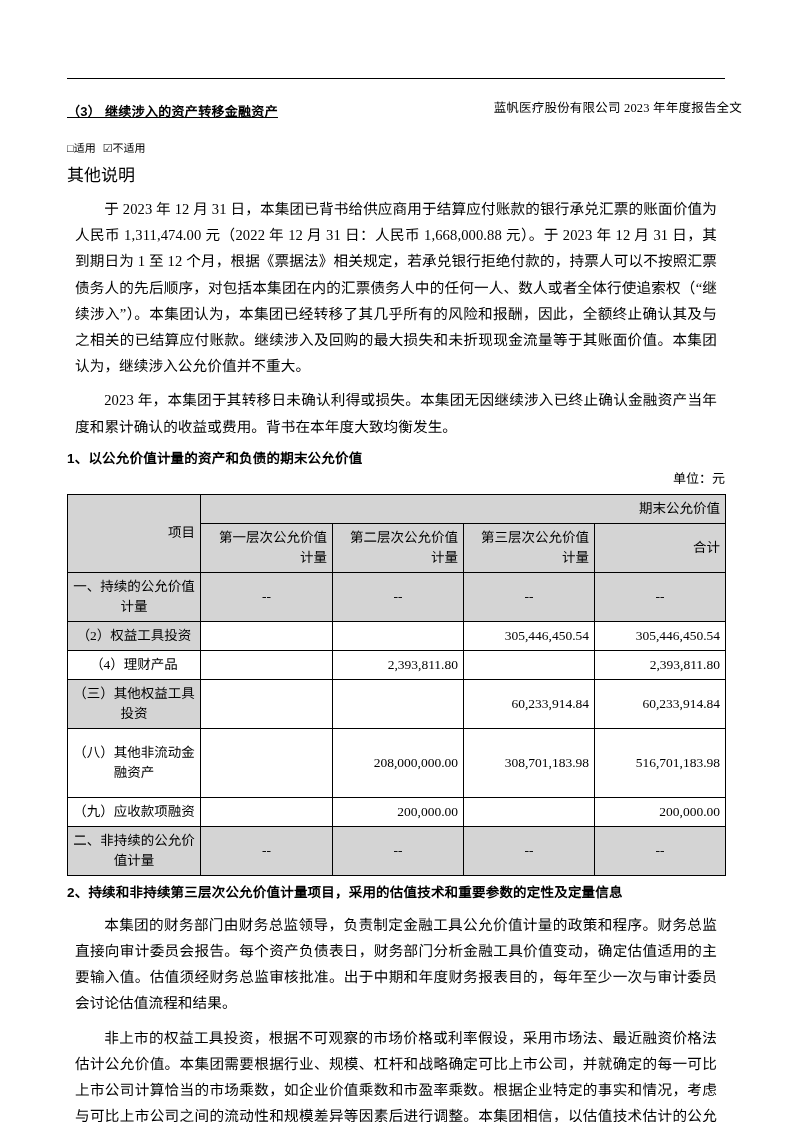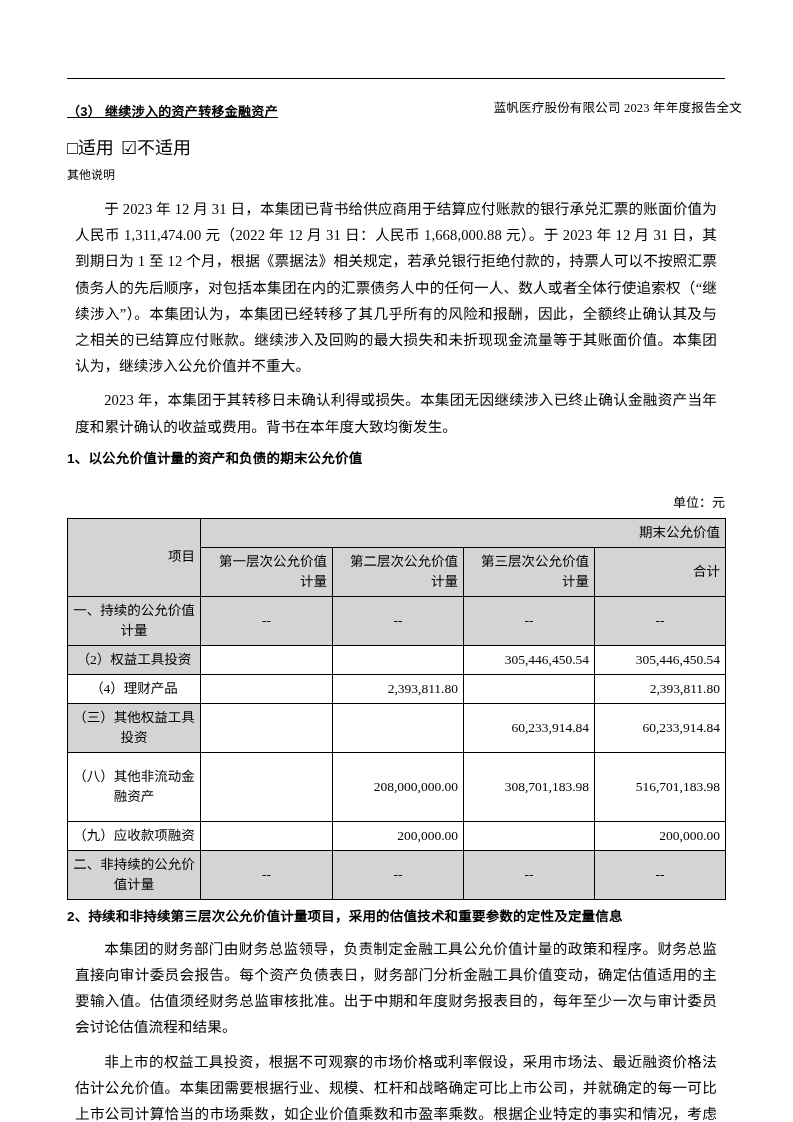--- a/index.html
+++ b/index.html
@@ -86,37 +86,36 @@
     font-size: 14.6px;
     line-height: 26.2px;
     margin: 8px;
     padding: 0;
     text-align: justify;
     text-justify: inter-ideograph;
     text-indent: 2em;
     letter-spacing: 0.1px;
   }
   .applic-line {
-    font-size: 18px;
+    font-size: 11px;
     line-height: 25px;
     margin-top: 14px;
   }
   .applic-line .gap { display: inline-block; width: 7px; }
   .other-note {
-    font-size: 12px;
+    font-size: 17px;
     line-height: 25px;
     margin-top: 2px;
   }
   .para-block { margin-top: 13px; }
   .para-block2 { margin-top: 16px; }
 
   .unit-line {
     font-size: 13px;
     text-align: right;
-    margin-top: 24px;
     margin-bottom: 6px;
     line-height: 18px;
   }
 
   
   table.fv-table {
     border-collapse: collapse;
     width: 658px;
     table-layout: fixed;
     font-size: 13px;

